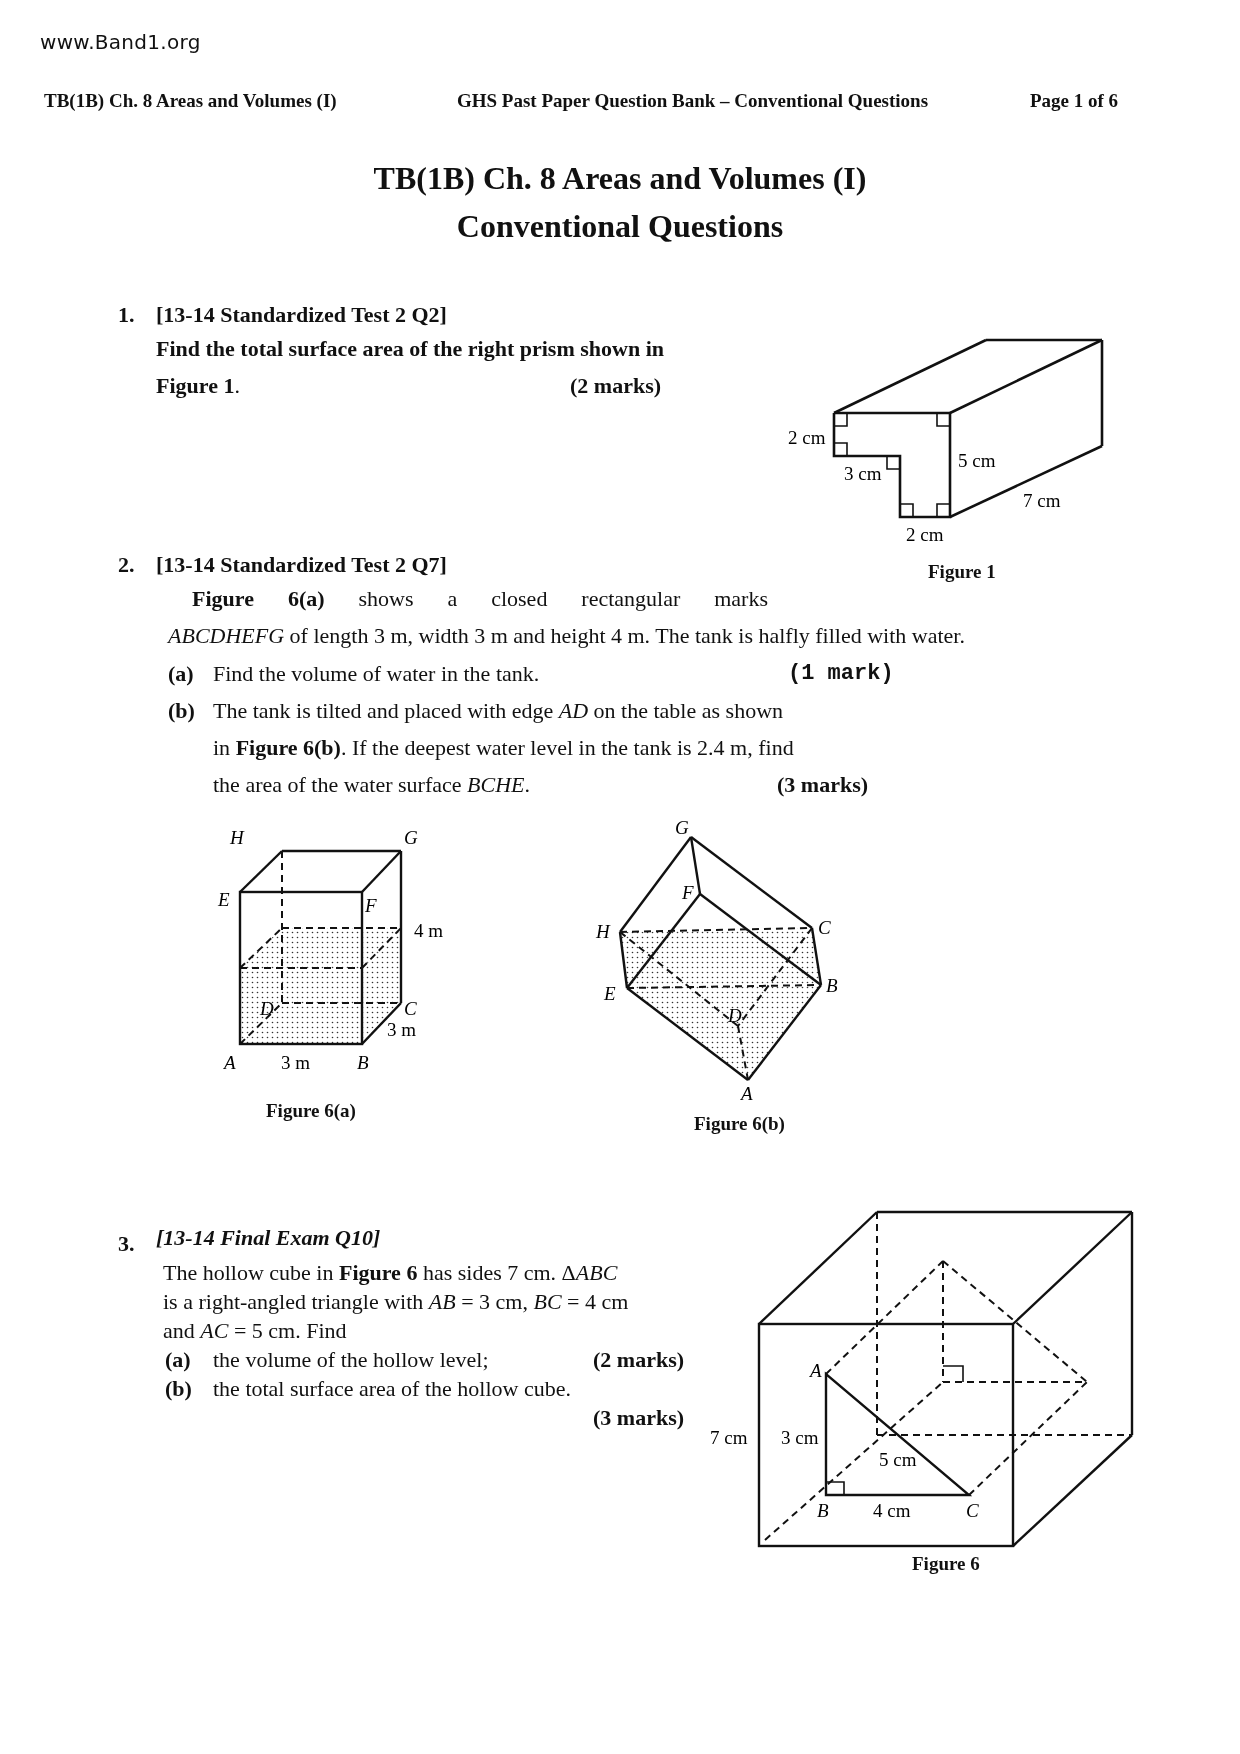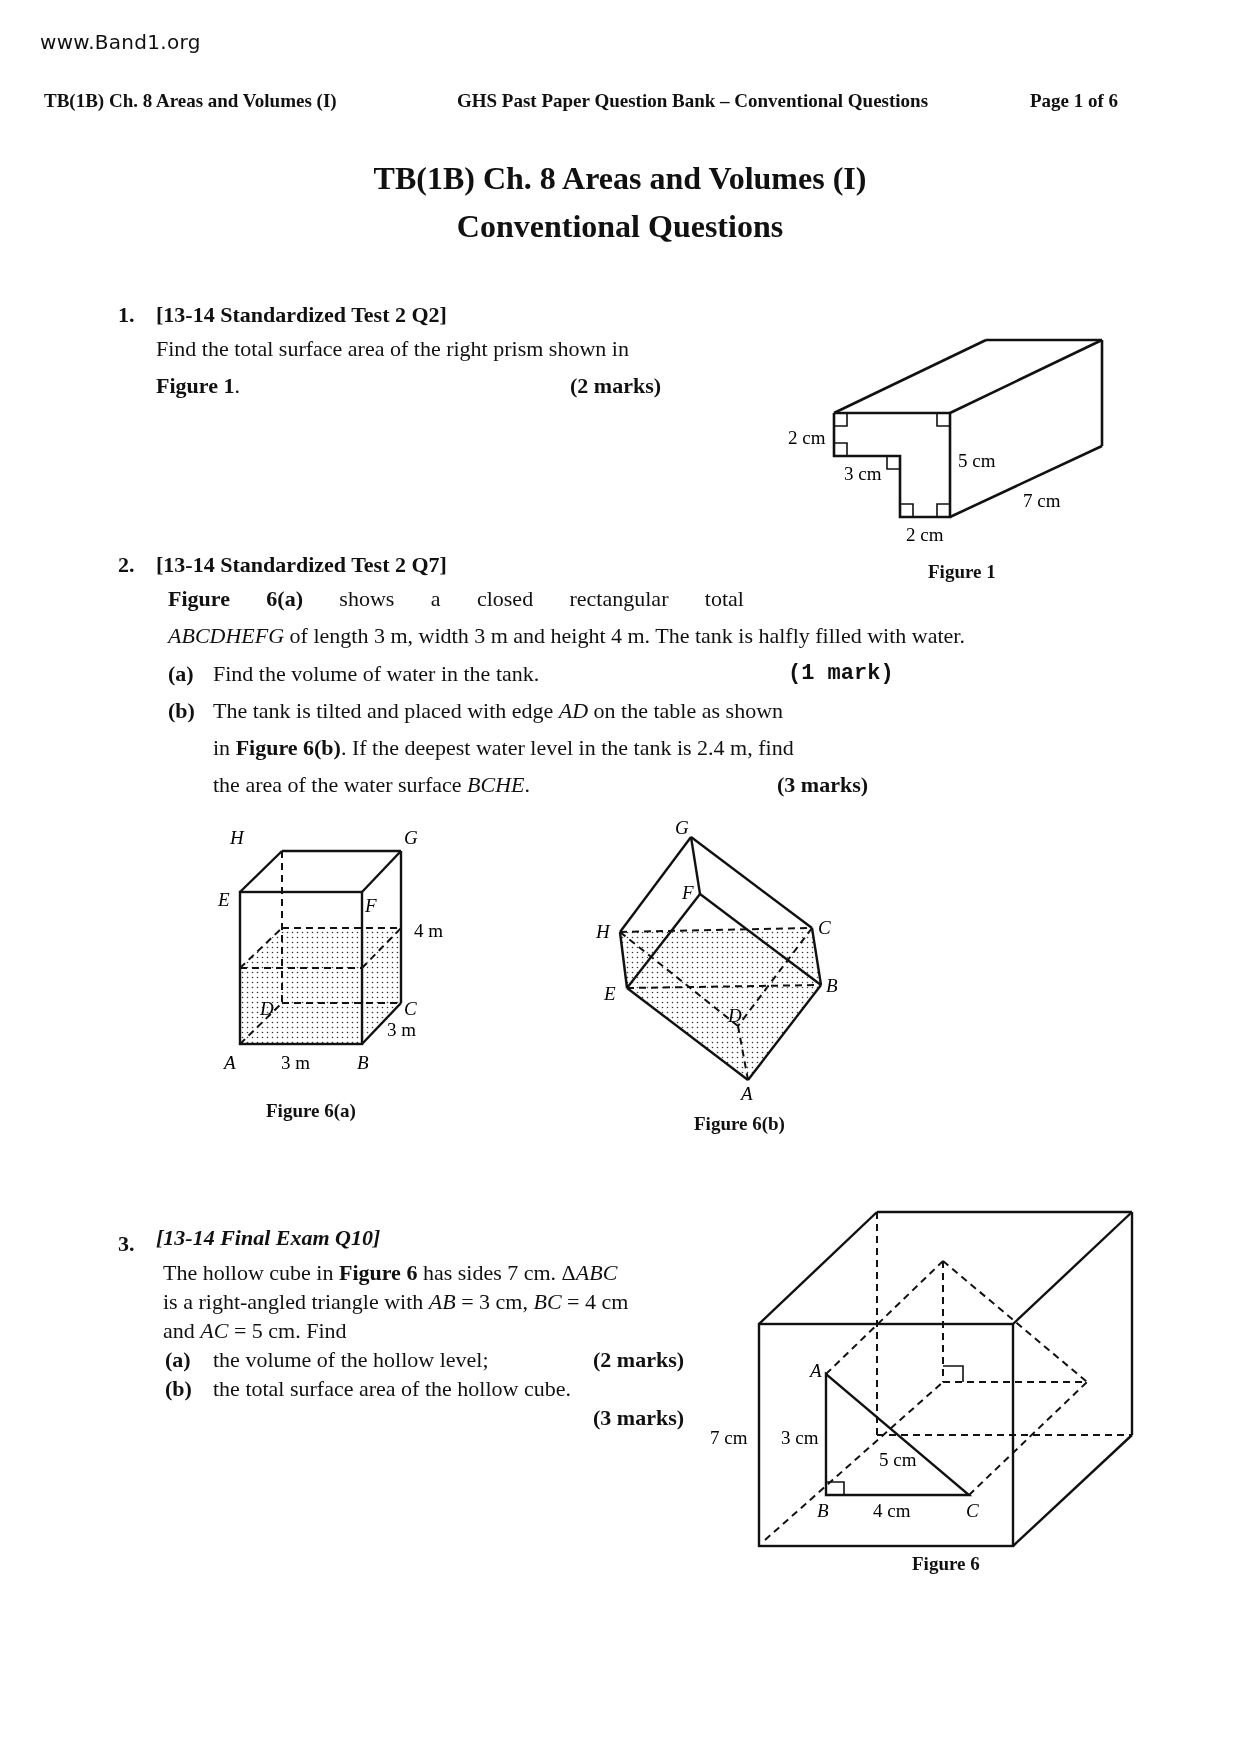--- a/index.html
+++ b/index.html
@@ -10,38 +10,38 @@
   .watermark { left: 40px; top: 30px; font-size: 20px; letter-spacing: 0.3px; }
   .hdr { top: 90px; font-size: 19px; font-weight: bold; }
   .title { left: 0; width: 1240px; text-align: center; font-size: 32px; font-weight: bold; }
   .qhead { font-size: 22px; font-weight: bold; }
   .qtext { font-size: 22px; }
   .b { font-weight: bold; }
   .i { font-style: italic; }
   .marks { font-weight: bold; font-size: 22px; }
   .fig-caption { font-size: 19px; font-weight: bold; }
   svg text { font-family: "Liberation Serif", "DejaVu Serif", serif; }
-  .justify { display: flex; justify-content: space-between; }
+  .justify { display: flex; justify-content: space-between; margin-left: 24px; }
 </style>
 </head>
 <body class="serif">
 
 <div class="abs watermark sans">www.Band1.org</div>
 
 <div class="abs hdr" style="left:44px;">TB(1B) Ch. 8 Areas and Volumes (I)</div>
 <div class="abs hdr" style="left:418px;margin-left:39px;">GHS Past Paper Question Bank – Conventional Questions</div>
 <div class="abs hdr" style="left:1030px;">Page 1 of 6</div>
 
 <div class="abs title" style="top:160px;">TB(1B) Ch. 8 Areas and Volumes (I)</div>
 <div class="abs title" style="top:208px;">Conventional Questions</div>
 
 <div>
   <div class="abs qhead" style="left:118px; top:302px;">1.</div>
   <div class="abs qhead" style="left:156px; top:302px;">[13-14 Standardized Test 2 Q2]</div>
-  <div class="abs qtext" style="left:156px; top:336px;">Find the total surface area of the right prism shown in</div>
+  <div class="abs qtext" style="left:156px; top:336px;font-weight:bold;">Find the total surface area of the right prism shown in</div>
   <div class="abs qtext" style="left:156px; top:373px;">
     <span class="b">Figure 1</span><span>.</span>
   </div>
   <div class="abs marks" style="left:570px; top:373px;">(2 marks)</div>
 
   <svg class="abs" style="left:760px; top:320px;" width="360" height="270">
     <g stroke="#111" stroke-width="2.6" fill="none" stroke-linejoin="miter">
 
       <polyline points="74,93 190,93 190,197 140,197 140,136 74,136 74,93"></polyline>
 
@@ -73,21 +73,21 @@
   <div class="abs qhead" style="left:118px; top:552px;">2.</div>
   <div class="abs qhead" style="left:156px; top:552px;">[13-14 Standardized Test 2 Q7]</div>
 
   <div class="abs qtext justify" style="left:168px; top:586px; width:576px;">
     <span class="b">Figure</span>
     <span class="b">6(a)</span>
     <span>shows</span>
     <span>a</span>
     <span>closed</span>
     <span>rectangular</span>
-    <span>total</span>
+    <span>marks</span>
   </div>
   <div class="abs qtext" style="left:168px; top:623px;">
     <span class="i">ABCDHEFG</span><span> of length 3 m, width 3 m and height 4 m. The tank is halfly filled with water.</span>
   </div>
 
   <div class="abs qtext b" style="left:168px; top:661px;">(a)</div>
   <div class="abs qtext" style="left:213px; top:661px;">Find the volume of water in the tank.</div>
   <div class="abs marks" style="left:788px; top:661px;font-family:Liberation Mono, monospace;">(1 mark)</div>
 
   <div class="abs qtext b" style="left:168px; top:698px;">(b)</div>

